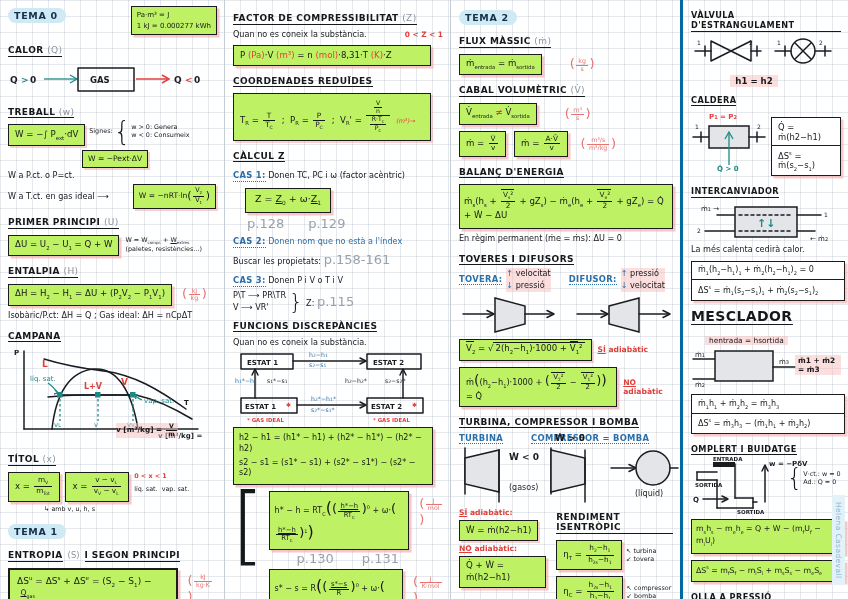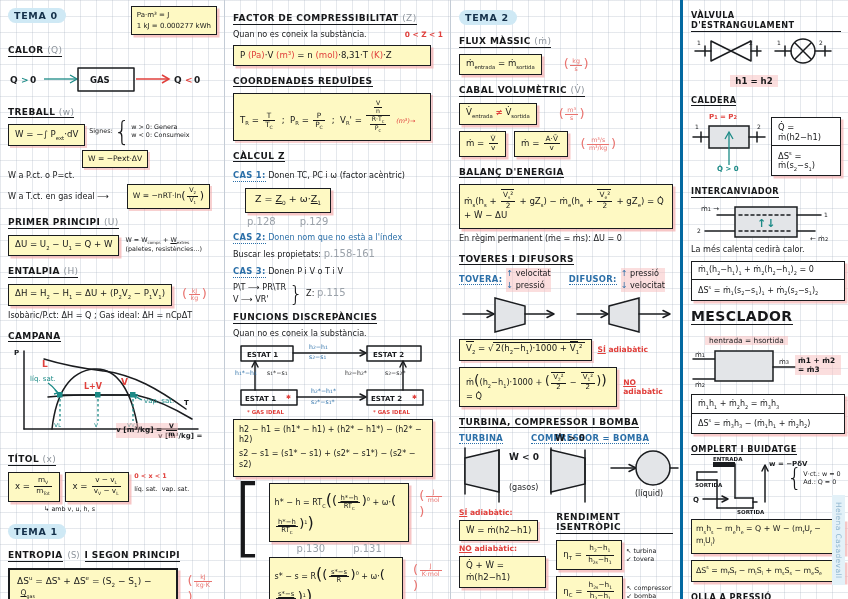--- a/index.html
+++ b/index.html
@@ -29,21 +29,21 @@
   .xs{font-size:6.4px;}
   .red{color:#e0403c;}
   .redb{color:#e0403c;font-weight:700;}
   .blue{color:#2b6fa8;}
   .gray{color:#8d949c;}
   .ul{text-decoration:underline;}
   .ulr{text-decoration-color:#e0403c;}
   .ctr{text-align:center;}
 
   
-  .fbox{display:inline-block;border:1.6px solid #1a1c1f;background:#fef9c3;
+  .fbox{display:inline-block;border:1.6px solid #1a1c1f;background:#bef264;
         padding:3.5px 6px;margin:3px 0;font-size:8.6px;line-height:1.35;
         box-shadow:2px 2px 0 rgba(240,150,150,.45);}
   .fbox.pink{box-shadow:2.5px 2.5px 0 rgba(243,167,167,.65);}
   .fbox.thin{border-width:1.3px;}
   .fbox2{display:inline-block;border:1.6px solid #1a1c1f;background:#fff;margin:3px 0;
          box-shadow:2.5px 2.5px 0 rgba(243,167,167,.6);}
   .fbox2 .r{padding:3.5px 6px;font-size:8.4px;}
   .fbox2 .r+.r{border-top:1.5px solid #1a1c1f;}
   .hl{background:rgba(247,190,190,.5);}
 
@@ -63,25 +63,25 @@
   svg{display:block;overflow:visible;}
   .stroke{fill:none;stroke:#1a1c1f;stroke-width:1.5;stroke-linecap:round;stroke-linejoin:round;}
   .stroke-r{fill:none;stroke:#e0403c;stroke-width:1.5;}
   .stroke-t{fill:none;stroke:#1b8a86;stroke-width:1.3;}
   .fillgray{fill:#e3e5e8;stroke:#1a1c1f;stroke-width:1.5;}
   .lbl{font-size:7px;font-family:"DejaVu Sans",sans-serif;fill:#1a1c1f;}
   .lblr{font-size:7px;fill:#e0403c;font-weight:700;}
   .lblt{font-size:7px;fill:#1b8a86;}
   .lblb{font-size:7px;fill:#2b6fa8;}
 
-  .note{font-size:10px;color:#9aa1a9;}
+  .note{font-size:13px;color:#9aa1a9;}
   .brace{font-size:26px;line-height:0;vertical-align:-6px;font-weight:300;}
   .wm{position:absolute;right:3px;bottom:14px;writing-mode:vertical-rl;
       font-size:7.5px;color:#8fb6cf;background:#e3f1f8;padding:7px 2px;letter-spacing:.4px;}
-  .row{display:flex;align-items:center;gap:18px;}
+  .row{display:flex;align-items:center;gap:24px;}
   .rowt{display:flex;align-items:flex-start;gap:6px;}
 </style>
 </head>
 <body>
 
 <div class="sheet">
 
   <div class="col c1">
 
     <div class="row" style="justify-content:space-between;align-items:flex-start;">

